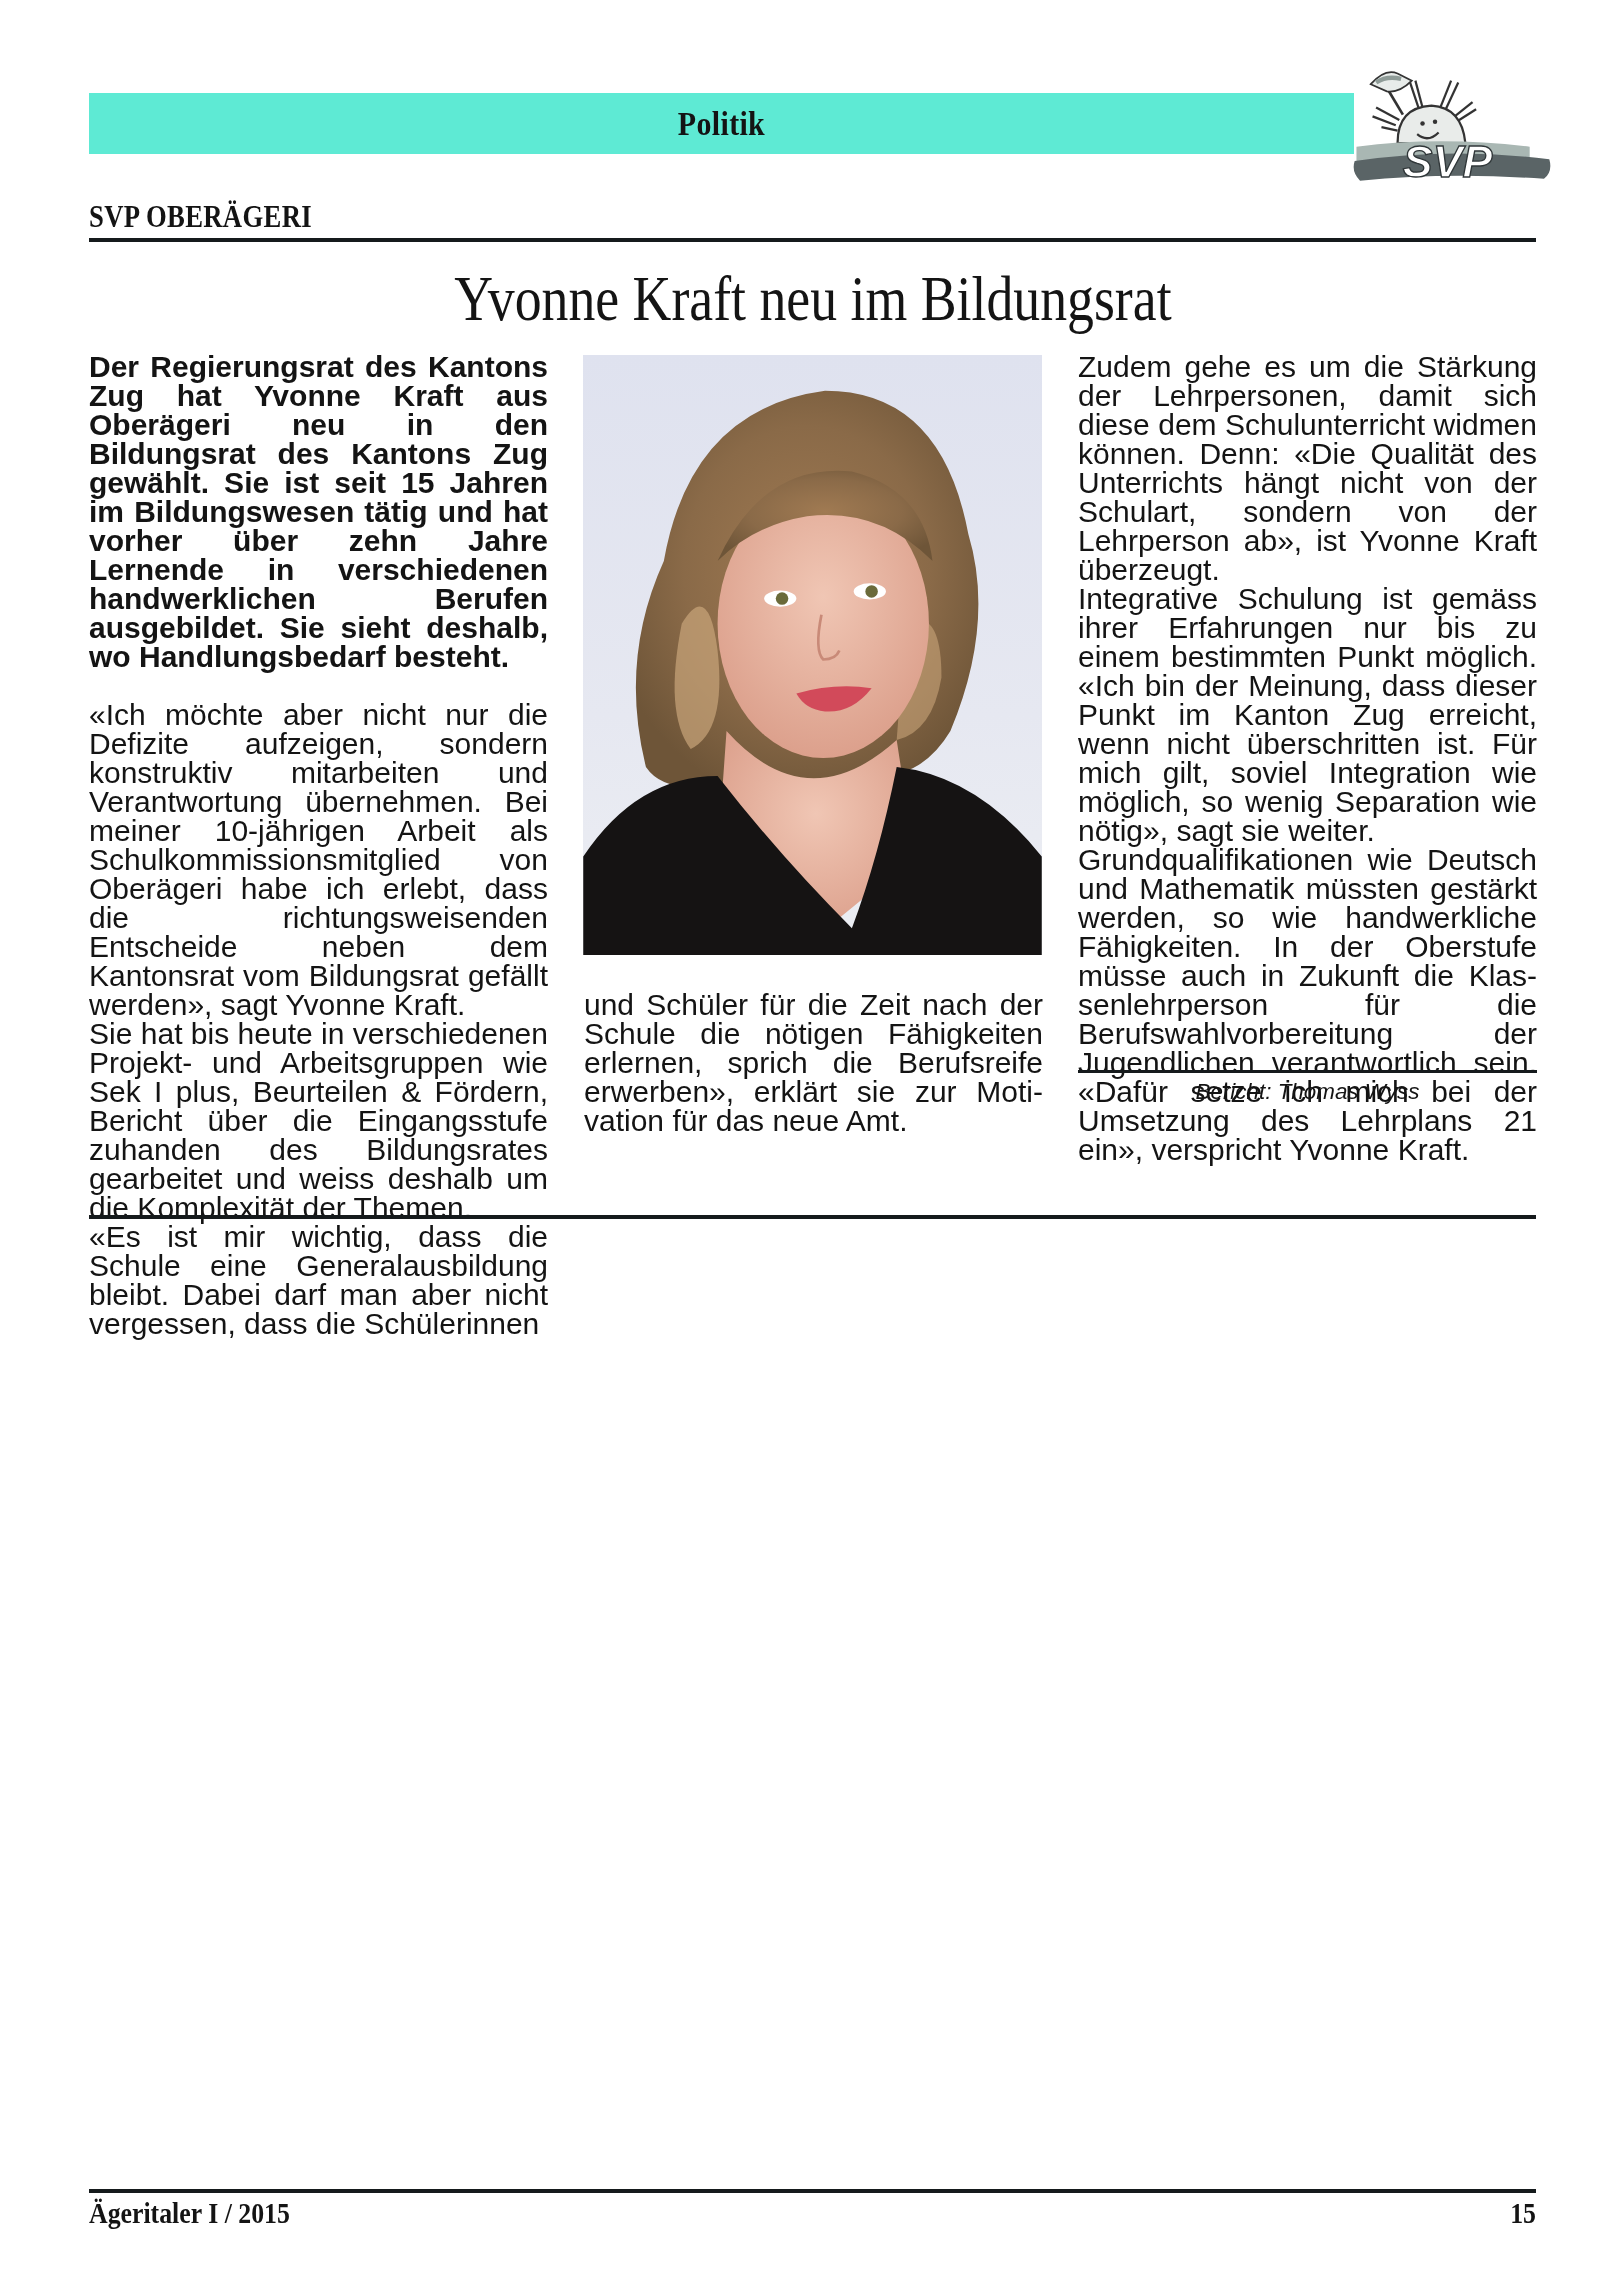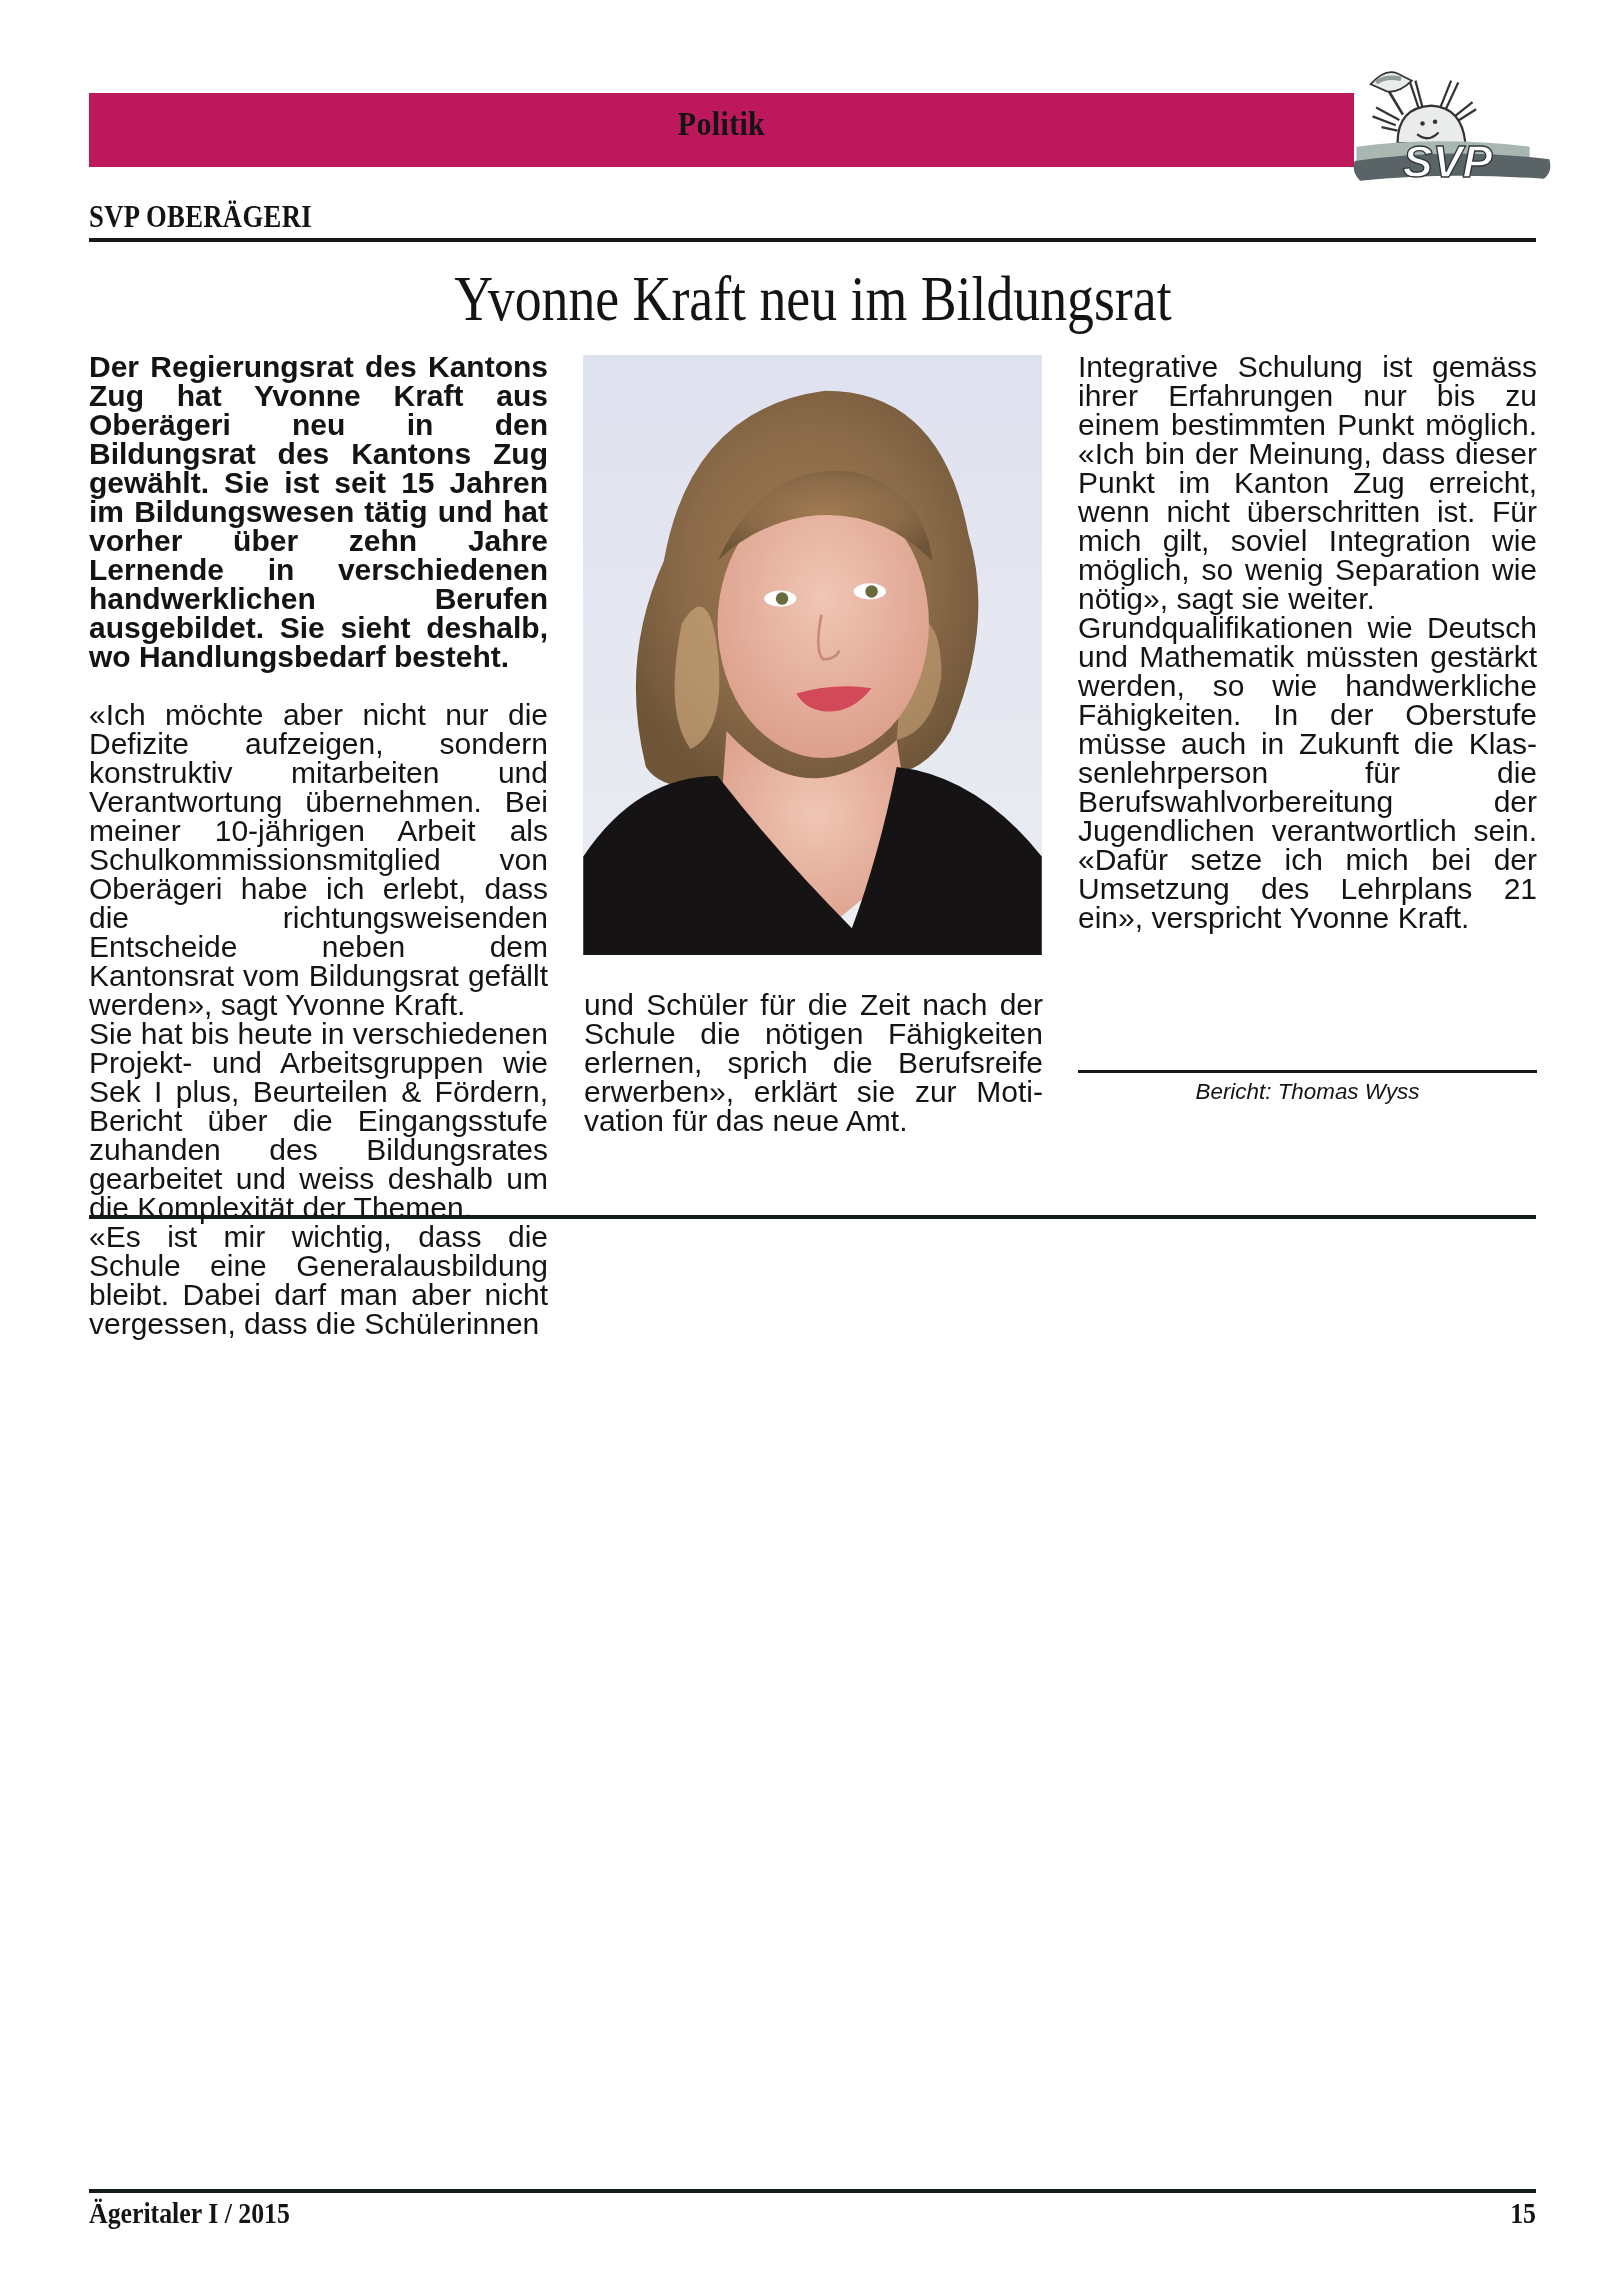--- a/index.html
+++ b/index.html
@@ -1,18 +1,18 @@
 <!DOCTYPE html>
 <html style="font-size:14.3px"><head>
 <meta charset="utf-8">
 <style>
   html, body { margin: 0; padding: 0; background: #ffffff; }
   body { width: 1621px; height: 2293px; position: relative; overflow: hidden; color: #141414; }
 
-  .section-bar { position: absolute; left: 89px; top: 93px; width: 1265px; height: 74px; background: #be185d; }
+  .section-bar { position: absolute; left: 89px; top: 93px; width: 1265px; height: 61px; background: #5eead4; }
   .section-bar span { display: block; text-align: center; font-family: "Liberation Serif", serif; font-weight: bold; font-size: 34px; line-height: 61px; letter-spacing: 0.4px; transform: scaleX(0.88); }
 
   .logo { position: absolute; left: 1351px; top: 61px; width: 202px; height: 125px; }
 
   .kicker { position: absolute; left: 89px; top: 199px; font-family: "Liberation Serif", serif; font-weight: bold; font-size: 31px; transform-origin: left top; transform: scaleX(0.86); letter-spacing: 0.4px; }
   .rule-top { position: absolute; left: 89px; top: 238px; width: 1447px; height: 3.6px; background: #151a1c; }
 
   .headline { position: absolute; left: 89px; top: 258px; width: 1447px; text-align: center; font-family: "Liberation Serif", serif; font-weight: normal; font-size: 64px; line-height: 81px; }
   .headline span { display: inline-block; transform: scaleX(0.84); }
 
@@ -123,20 +123,21 @@
 
     <path d="M0 560 Q60 470 150 470 Q220 560 300 640 Q330 560 350 460 Q440 470 512 560 L512 670 L0 670 Z" fill="#151313"></path>
   </svg>
 </div>
 
 <div class="col col2">
   <p>und Schüler für die Zeit nach der Schule die nötigen Fähigkeiten erlernen, sprich die Berufsreife erwerben», erklärt sie zur Moti­vation für das neue Amt.</p>
 </div>
 
 <div class="col col3">
+  <p>Zudem gehe es um die Stärkung der Lehr­personen, damit sich diese dem Schulunter­richt widmen können. Denn: «Die Qualität des Unterrichts hängt nicht von der Schul­art, sondern von der Lehrperson ab», ist Yvonne Kraft überzeugt.</p>
   <p>Integrative Schulung ist gemäss ihrer Erfah­rungen nur bis zu einem bestimmten Punkt möglich. «Ich bin der Meinung, dass dieser Punkt im Kanton Zug erreicht, wenn nicht überschritten ist. Für mich gilt, soviel Inte­gration wie möglich, so wenig Separation wie nötig», sagt sie weiter.</p>
   <p>Grundqualifikationen wie Deutsch und Mathematik müssten gestärkt werden, so wie handwerkliche Fähigkeiten. In der Oberstufe müsse auch in Zukunft die Klas­senlehrperson für die Berufswahlvorberei­tung der Jugendlichen verantwortlich sein. «Dafür setze ich mich bei der Umsetzung des Lehrplans 21 ein», verspricht Yvonne Kraft.</p>
 </div>
 
 <div class="byline-rule"></div>
 <div class="byline">Bericht: Thomas Wyss</div>
 
 <div class="rule-mid"></div>
 
 <div class="rule-foot"></div>

